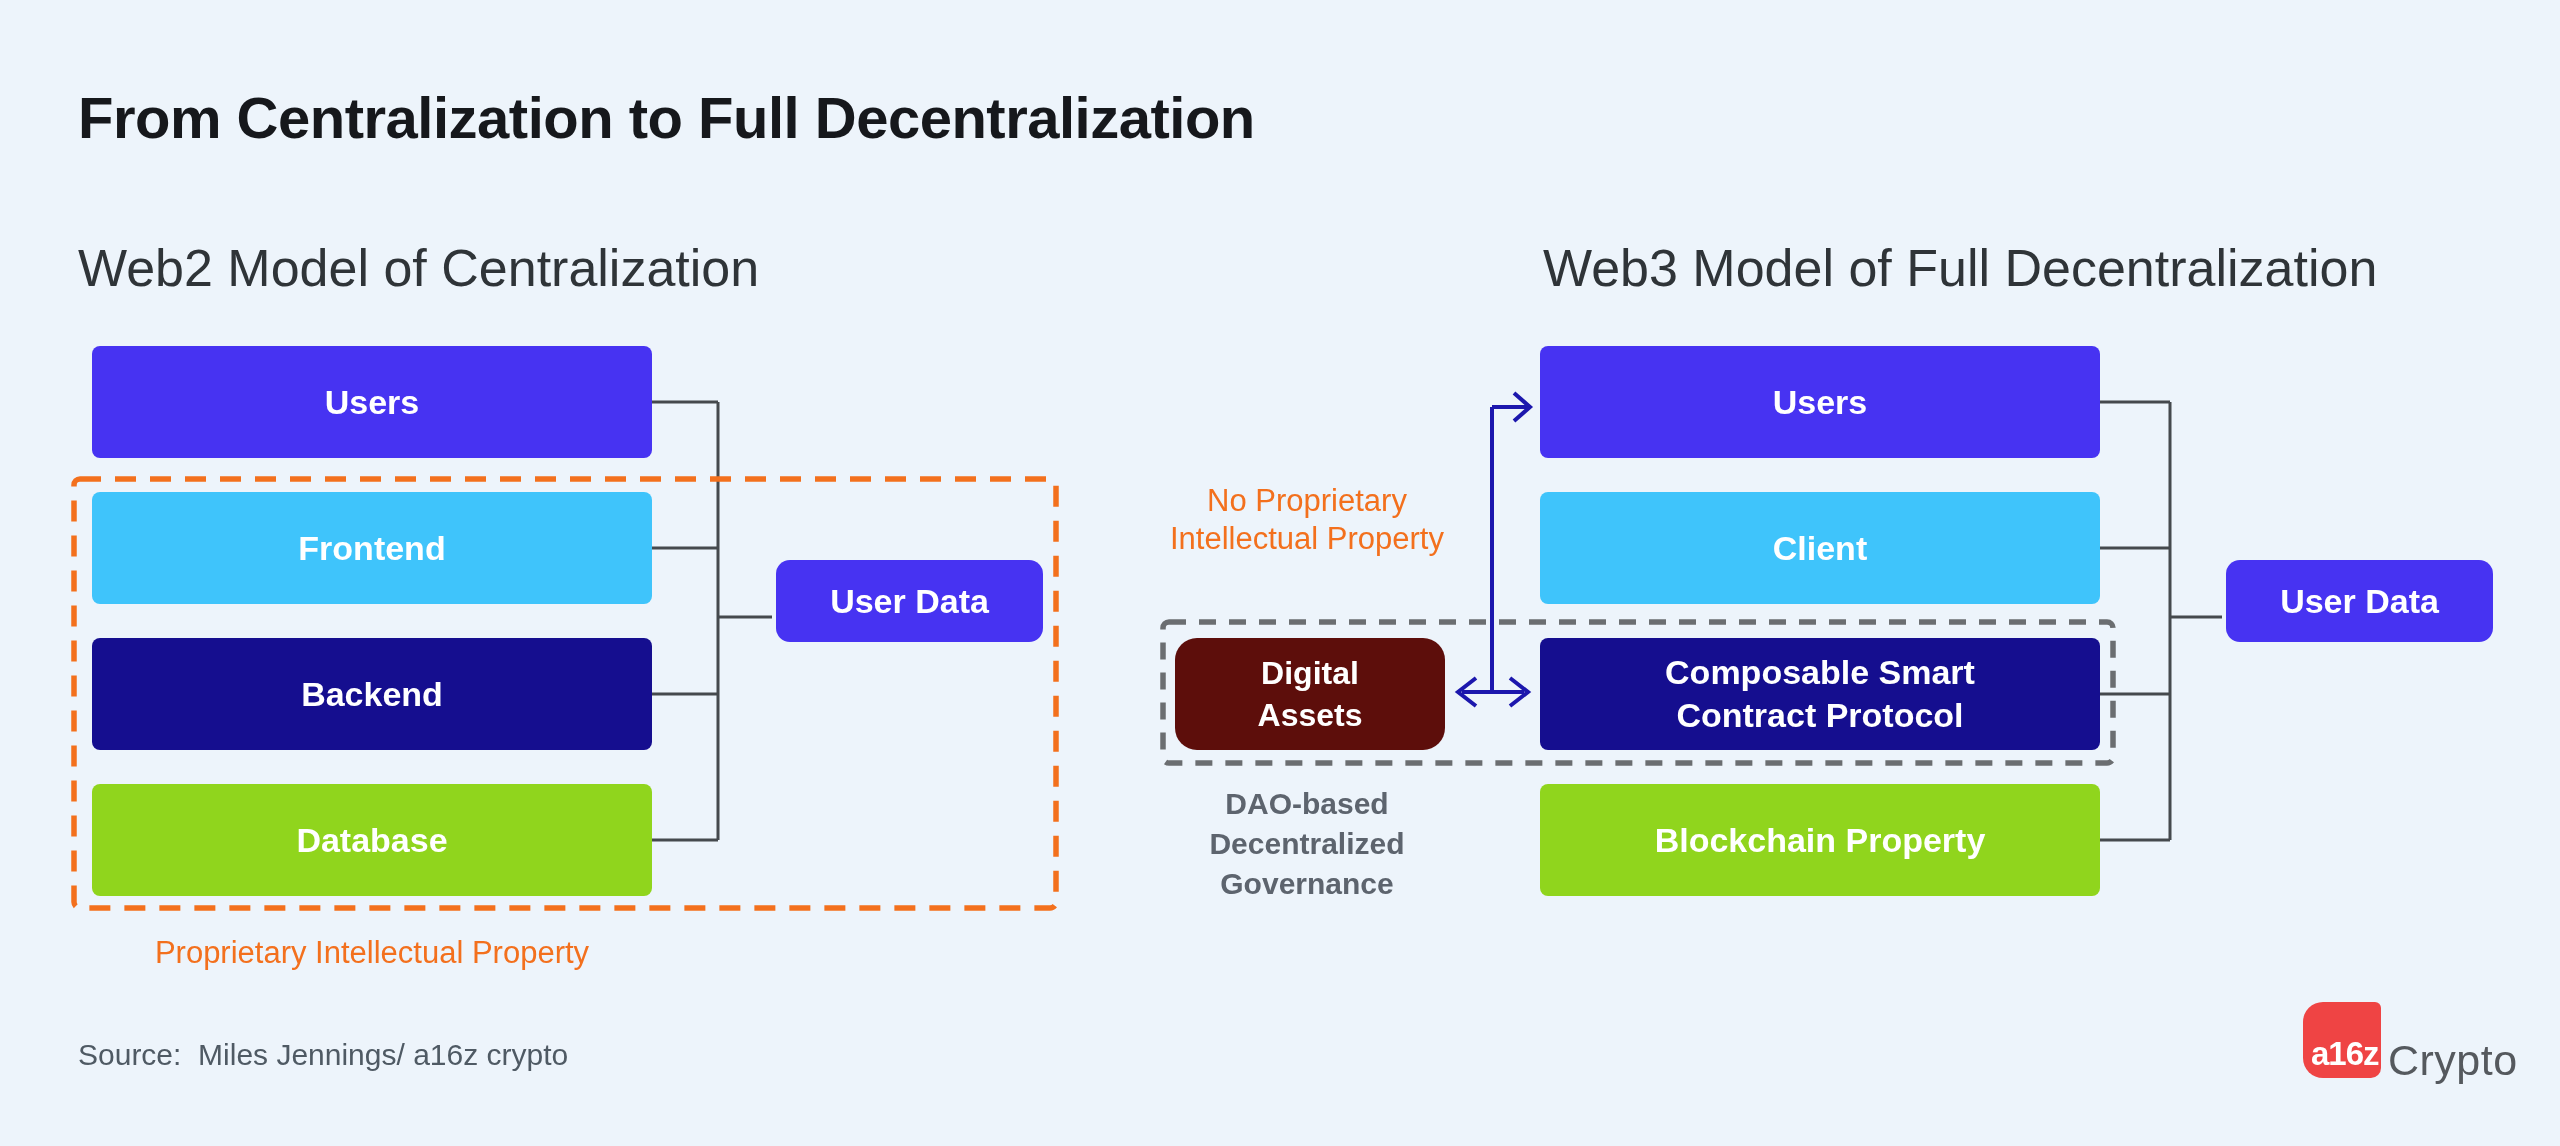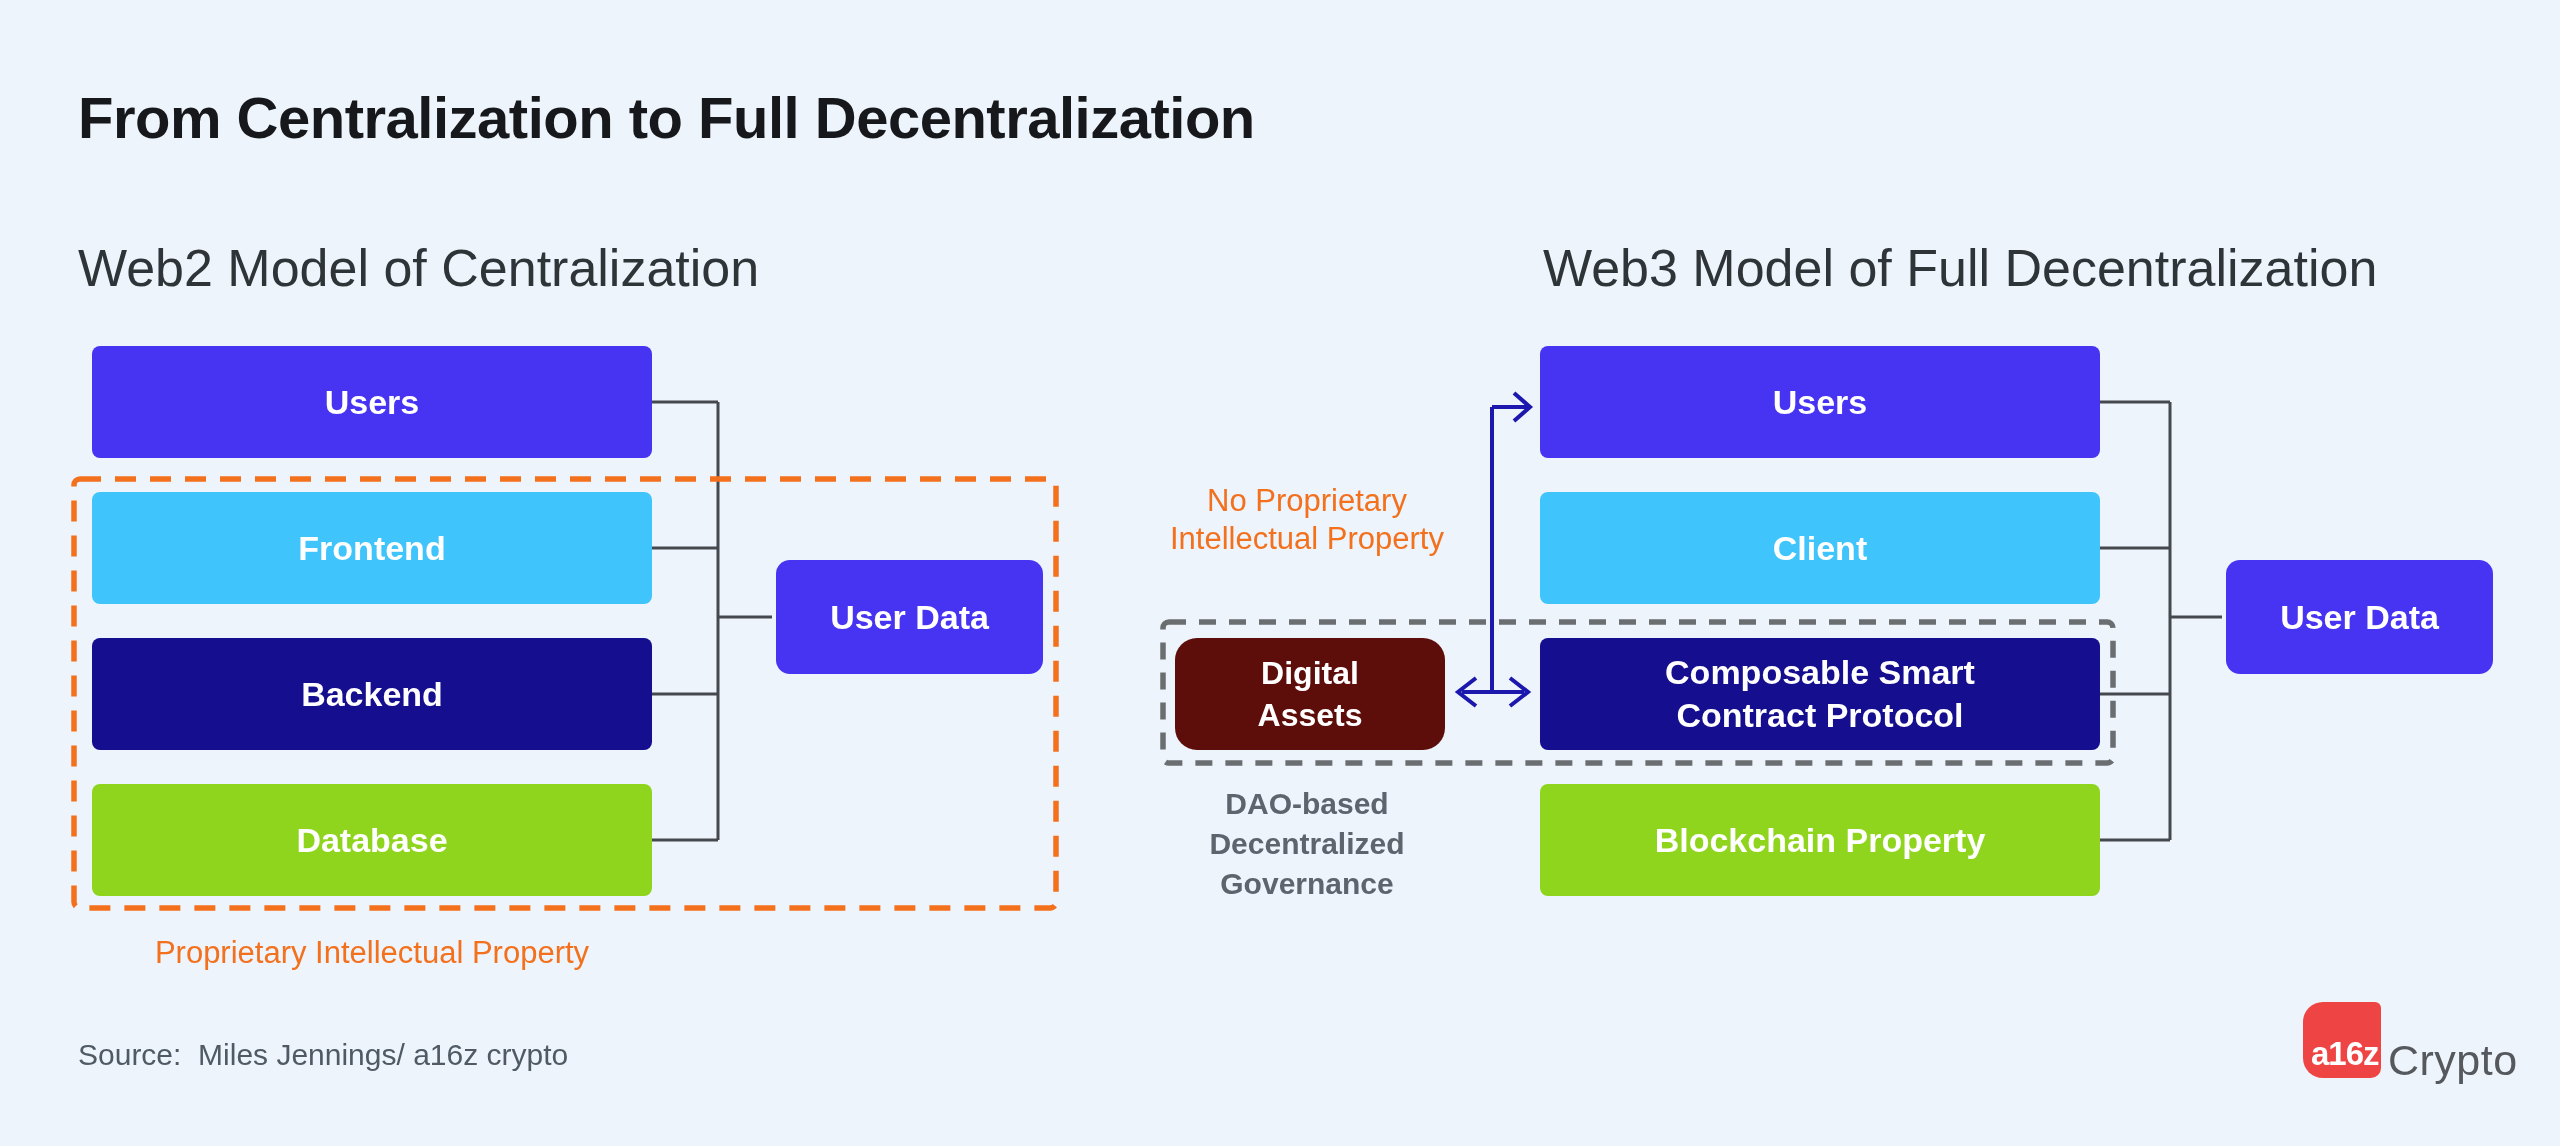--- a/index.html
+++ b/index.html
@@ -15,21 +15,21 @@
   .col-heading{
     top:238px;font-size:52px;font-weight:400;color:#2f3438;white-space:nowrap;
   }
   .node{
     display:flex;align-items:center;justify-content:center;text-align:center;
     color:#ffffff;font-weight:700;font-size:34px;line-height:43px;
     border-radius:8px;white-space:pre-line;
   }
   .stack-box{left:92px;width:560px;height:112px;}
   .stack-box.right{left:1540px;}
-  .userdata{width:267px;height:114px;border-radius:14px;}
+  .userdata{width:267px;height:82px;border-radius:14px;}
   .digital{left:1175px;top:638px;width:270px;height:112px;font-size:32px;line-height:42px;border-radius:22px;}
   .orange-label{
     color:#f3701d;font-weight:400;font-size:31px;line-height:38px;
     text-align:center;white-space:pre-line;
   }
   .dao-label{
     left:1107px;top:784px;width:400px;text-align:center;color:#5d646e;
     font-weight:700;font-size:30px;line-height:40px;white-space:pre-line;
   }
   .source{

